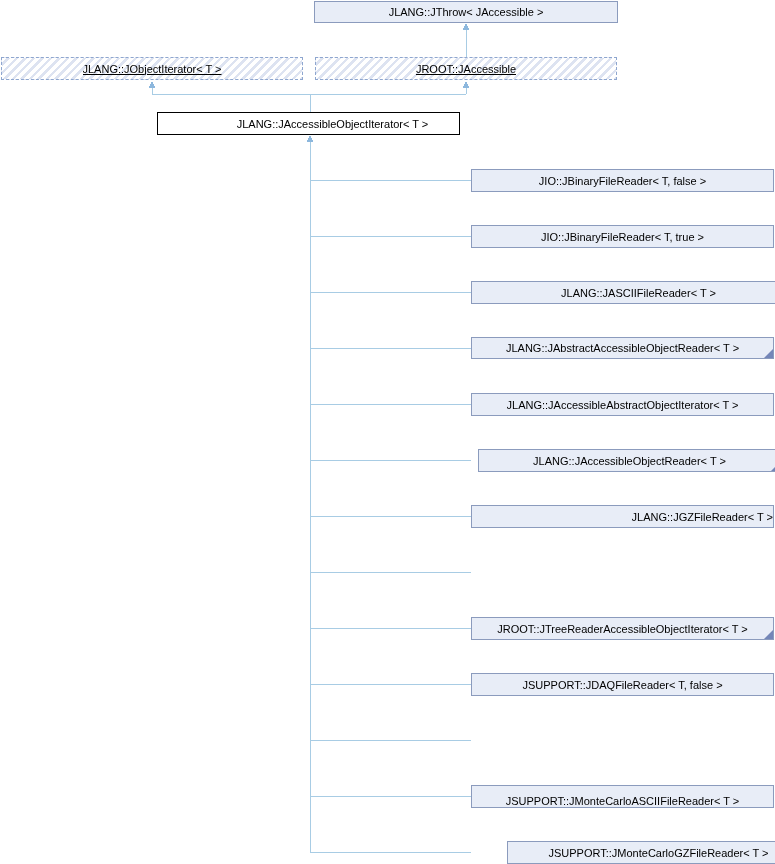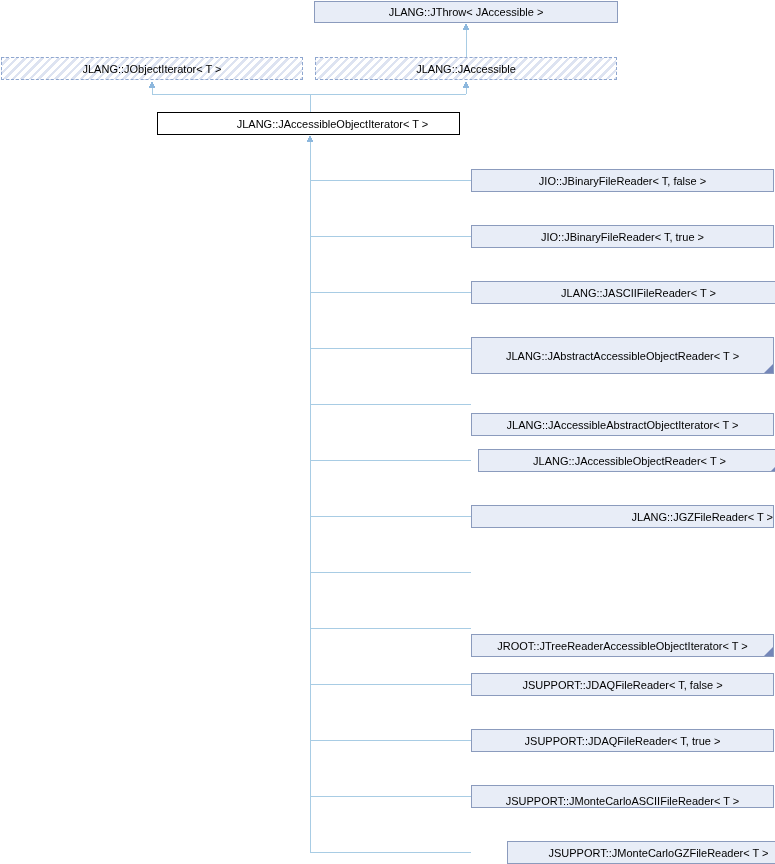--- a/index.html
+++ b/index.html
@@ -27,20 +27,21 @@
   .current{
     background:#ffffff;
     border:1px solid #000000;
     padding-left:48px;
   }
   .hatched{
     border:1px dashed #8ea6cf;
     background:repeating-linear-gradient(135deg,
       #ffffff 0px, #ffffff 3.5px,
       #dde3f1 3.5px, #dde3f1 6px);
+    text-decoration:underline;
   }
   .fold{
     position:absolute;right:0;bottom:0;
     width:0;height:0;
     border-left:9px solid transparent;
     border-bottom:9px solid #7486b8;
   }
 </style>
 </head>
 <body>
@@ -82,59 +83,56 @@
   </svg>
 
   <div class="node solid" style="left:314px;top:1px;width:304px;height:22px;">
     <span class="lbl">JLANG::JThrow&lt; JAccessible &gt;</span>
   </div>
 
   <div class="node hatched" style="left:1px;top:57px;width:302px;height:23px;">
     <span class="lbl">JLANG::JObjectIterator&lt; T &gt;</span>
   </div>
   <div class="node hatched" style="left:315px;top:57px;width:302px;height:23px;">
-    <span class="lbl">JLANG::JAccessible</span>
+    <span class="lbl">JROOT::JAccessible</span>
   </div>
 
   <div class="node current" style="left:157px;top:112px;width:303px;height:23px;">
     <span class="lbl">JLANG::JAccessibleObjectIterator&lt; T &gt;</span>
   </div>
 
   <div class="node solid" style="left:471px;top:169px;width:303px;height:23px;">
     <span class="lbl">JIO::JBinaryFileReader&lt; T, false &gt;</span>
   </div>
   <div class="node solid" style="left:471px;top:225px;width:303px;height:23px;">
     <span class="lbl">JIO::JBinaryFileReader&lt; T, true &gt;</span>
   </div>
   <div class="node solid" style="left:471px;top:281px;width:335px;height:23px;">
     <span class="lbl">JLANG::JASCIIFileReader&lt; T &gt;</span>
   </div>
-  <div class="node solid" style="left:471px;top:337px;width:303px;height:37px;">
+  <div class="node solid" style="left:471px;top:337px;width:303px;height:22px;">
     <span class="lbl">JLANG::JAbstractAccessibleObjectReader&lt; T &gt;</span>
     <span class="fold"></span>
   </div>
-  <div class="node solid" style="left:471px;top:393px;width:303px;height:23px;margin-top:20px;">
+  <div class="node solid" style="left:471px;top:393px;width:303px;height:23px;">
     <span class="lbl">JLANG::JAccessibleAbstractObjectIterator&lt; T &gt;</span>
   </div>
   <div class="node solid" style="left:478px;top:449px;width:303px;height:23px;align-items:center;">
     <span class="lbl">JLANG::JAccessibleObjectReader&lt; T &gt;</span>
     <span class="fold"></span>
   </div>
   <div class="node solid" style="left:471px;top:505px;width:303px;height:23px;justify-content:flex-end;">
     <span class="lbl">JLANG::JGZFileReader&lt; T &gt;</span>
   </div>
-  <div class="node solid" style="left:471px;top:617px;width:303px;height:23px;margin-top:17px;">
+  <div class="node solid" style="left:471px;top:617px;width:303px;height:23px;">
     <span class="lbl">JROOT::JTreeReaderAccessibleObjectIterator&lt; T &gt;</span>
     <span class="fold"></span>
   </div>
   <div class="node solid" style="left:471px;top:673px;width:303px;height:23px;">
     <span class="lbl">JSUPPORT::JDAQFileReader&lt; T, false &gt;</span>
-  </div>
-  <div class="node solid" style="left:471px;top:729px;width:303px;height:23px;">
-    <span class="lbl">JSUPPORT::JDAQFileReader&lt; T, true &gt;</span>
   </div>
   <div class="node solid" style="left:471px;top:785px;width:303px;height:23px;align-items:flex-end;">
     <span class="lbl">JSUPPORT::JMonteCarloASCIIFileReader&lt; T &gt;</span>
   </div>
   <div class="node solid" style="left:471px;top:841px;width:303px;height:23px;margin-left:36px;">
     <span class="lbl">JSUPPORT::JMonteCarloGZFileReader&lt; T &gt;</span>
   </div>
 
 </div>
 

